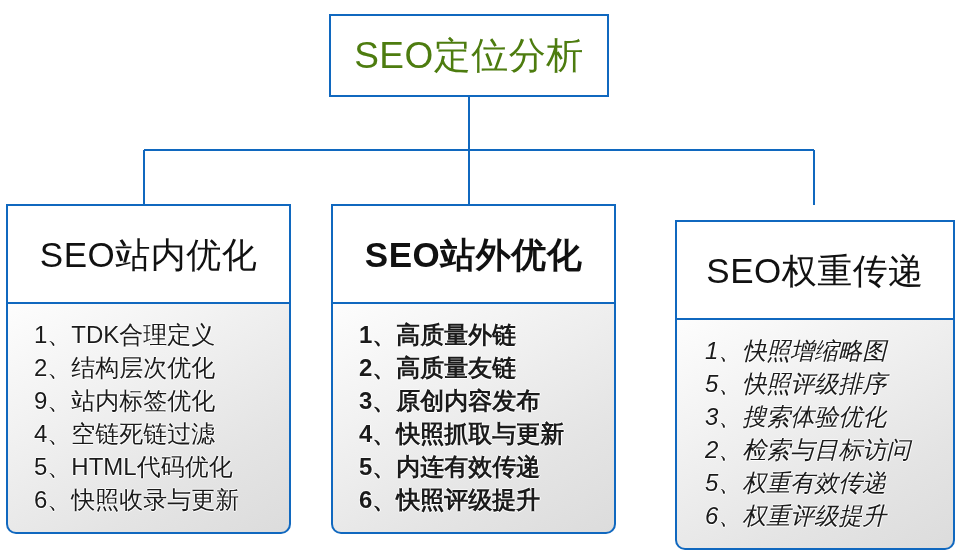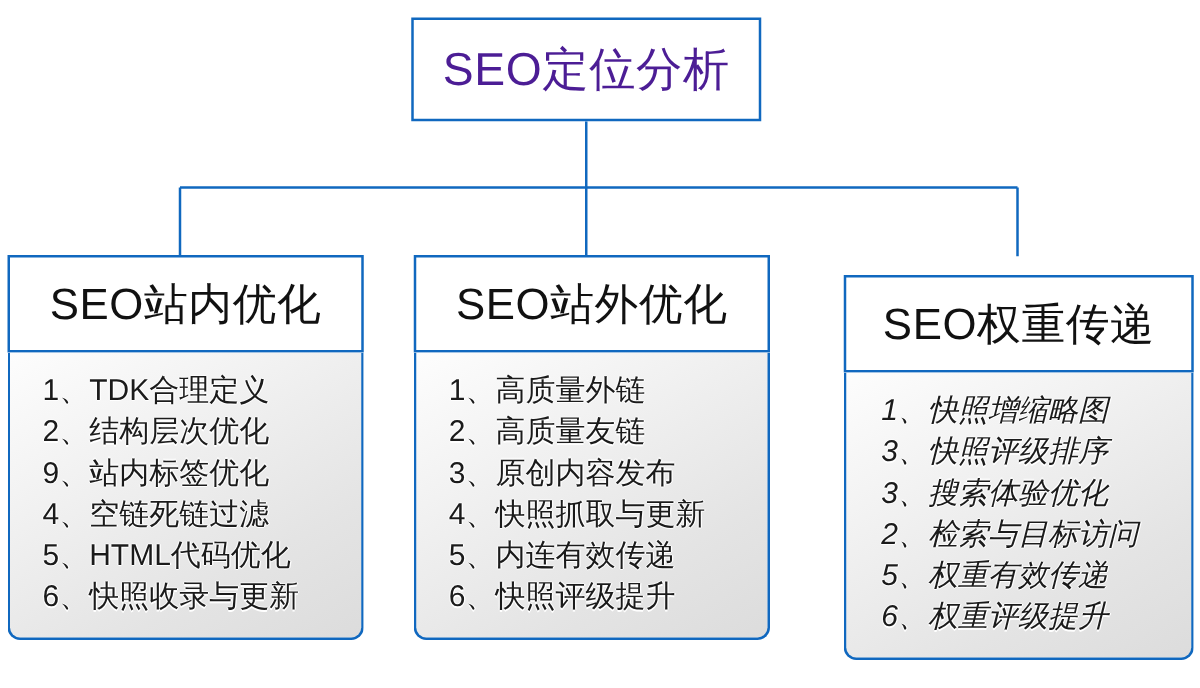--- a/index.html
+++ b/index.html
@@ -40,37 +40,37 @@
     box-sizing: border-box;
     border: 2px solid #1068bf;
     background: #ffffff;
     display: flex;
     align-items: center;
     justify-content: center;
   }
   .root-node .node-title {
     font-size: 37px;
     line-height: 1;
-    color: #4c1d95;
+    color: #4d7c0f;
     letter-spacing: 0.5px;
     white-space: nowrap;
   }
 
   
   .branch {
     position: absolute;
     top: 204px;
   }
   .branch-1 { left: 6px;   width: 285px; }
-  .branch-2 { left: 331px; width: 285px; }
+  .branch-2 { left: 331px; width: 285px; font-weight: bold; }
   .branch-3 { left: 675px; width: 280px; margin-top: 16px; }
 
   .branch-header {
     box-sizing: border-box;
-    height: 78px;
+    height: 100px;
     border: 2px solid #1068bf;
     background: #ffffff;
     display: flex;
     align-items: center;
     justify-content: center;
   }
   .branch-header .header-text {
     font-size: 35px;
     line-height: 1;
     color: #111111;
@@ -160,21 +160,21 @@
     </div>
   </div>
 
   <div class="branch branch-3">
     <div class="branch-header">
       <span class="header-text">SEO权重传递</span>
     </div>
     <div class="branch-body">
       <ul class="branch-list">
         <li>1、快照增缩略图</li>
-        <li>3、快照评级排序</li>
+        <li>5、快照评级排序</li>
         <li>3、搜索体验优化</li>
         <li>2、检索与目标访问</li>
         <li>5、权重有效传递</li>
         <li>6、权重评级提升</li>
       </ul>
     </div>
   </div>
 
 </div>
 

